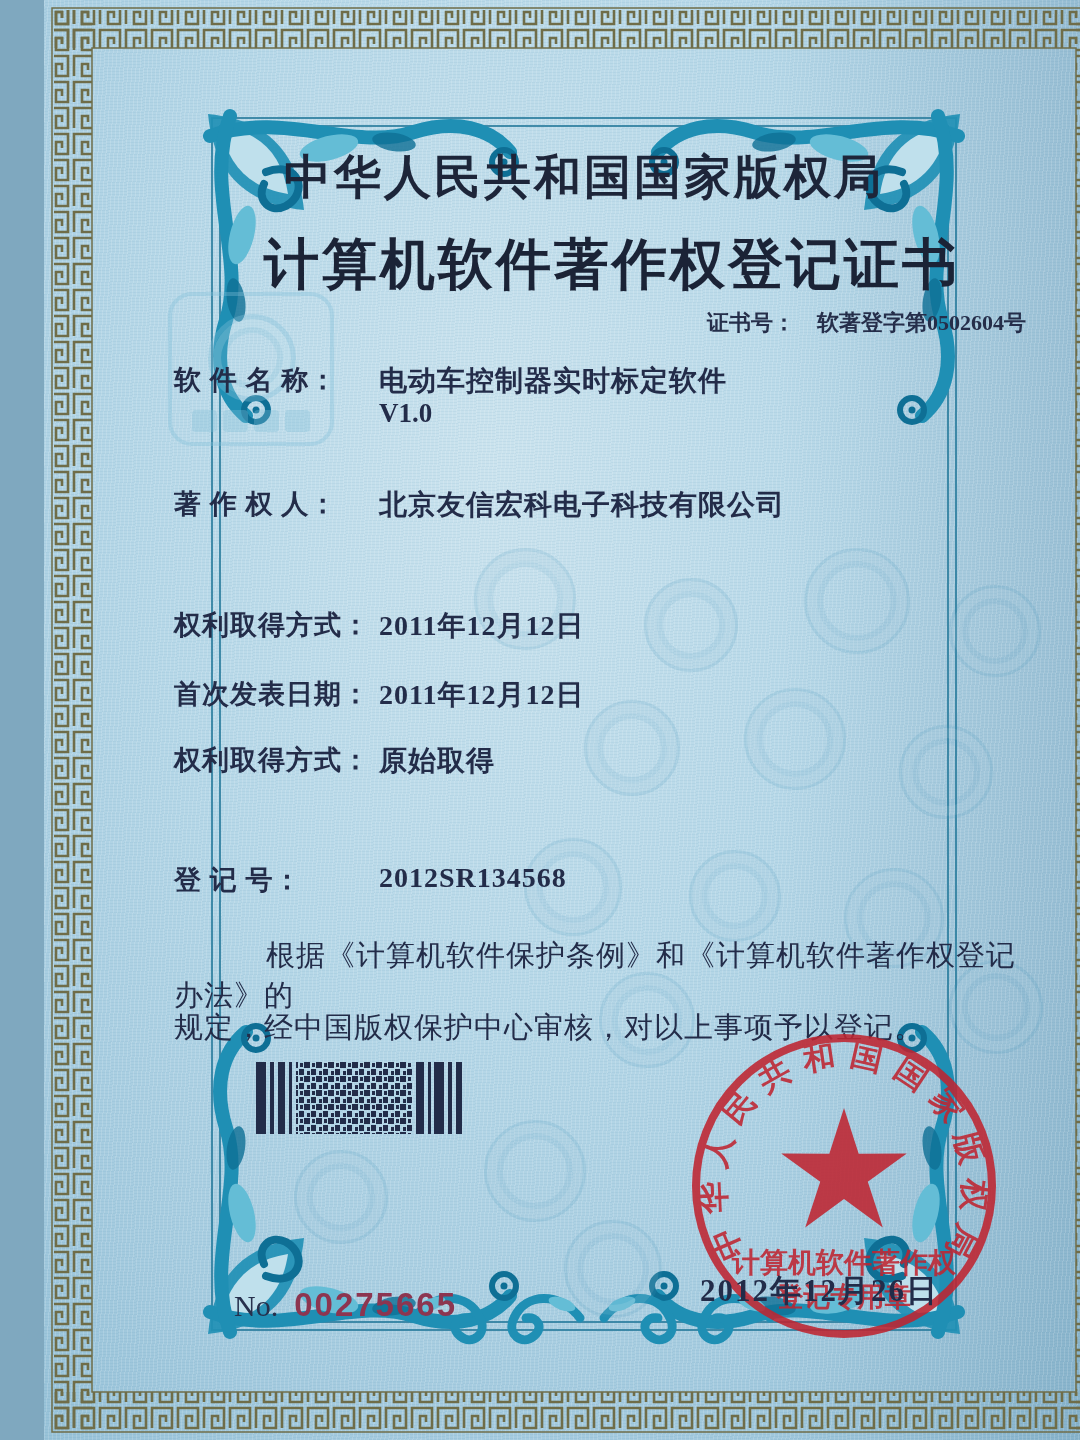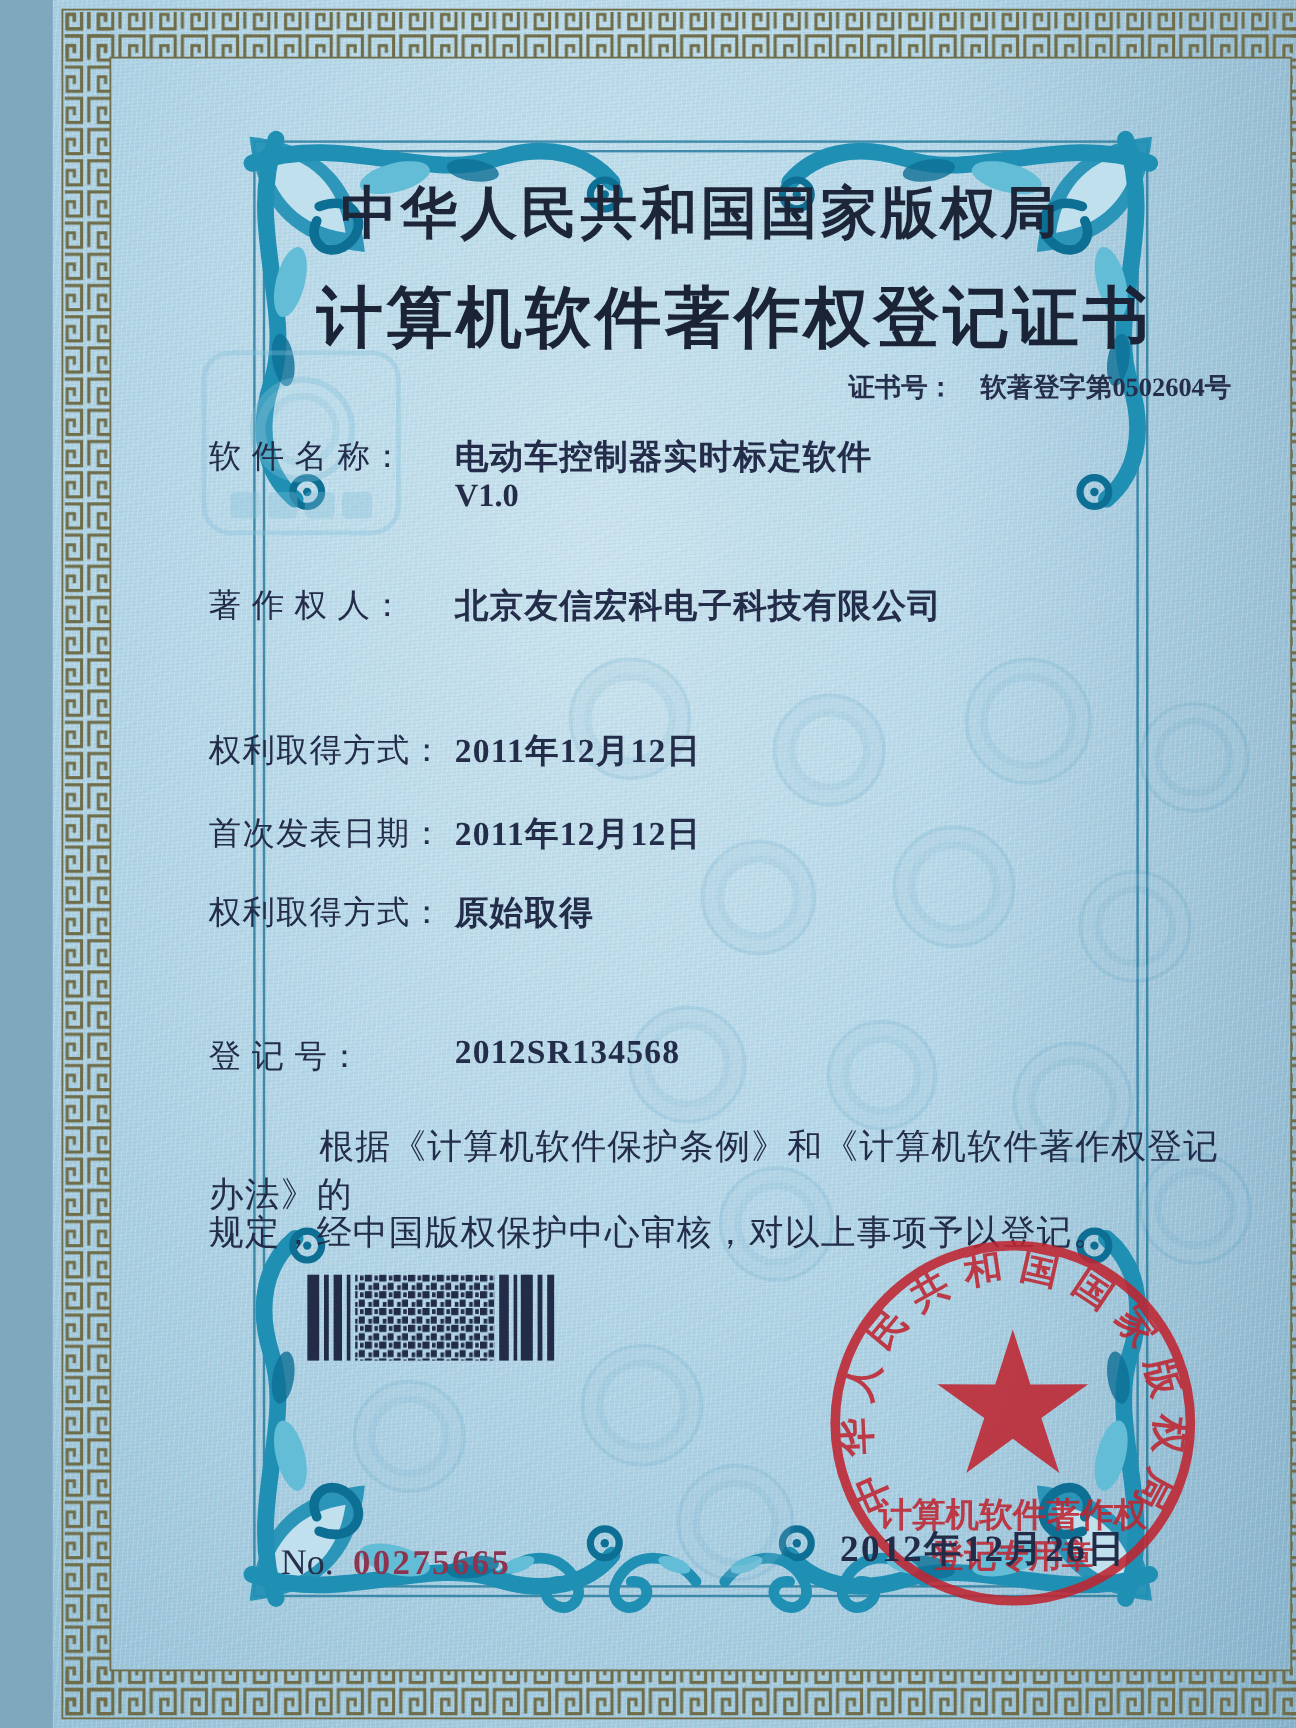--- a/index.html
+++ b/index.html
@@ -27,34 +27,34 @@
   .cpcc .blocks span{flex:1; background:rgba(130,192,216,.5); border-radius:4px;}
   .title{position:absolute; left:0; top:146px; width:1080px; margin:0; text-align:center;
       font-family:"Liberation Sans", sans-serif; font-size:47px; font-weight:700;
       letter-spacing:3px; color:#1d2539;}
   .subtitle{position:absolute; left:0; top:228px; width:1080px; margin:0; text-align:center;
       font-family:"Liberation Sans", sans-serif; font-size:55px; font-weight:700;
       letter-spacing:3px; color:#1b2336;padding-left:28px;}
   .certno{position:absolute; left:663px; top:308px; font-size:22px; font-weight:700; color:#252e4a;}
   .certno .v{margin-left:22px;text-align:right;}
   .row{position:absolute; left:130px; width:830px; height:40px; color:#232c49;}
-  .row .lbl{position:absolute; left:0; top:0; font-size:27px; font-weight:400; letter-spacing:1px;}
+  .row .lbl{position:absolute; left:0; top:0; font-size:27px; font-weight:700; letter-spacing:1px;}
   .row .val{position:absolute; left:205px; top:0; font-size:28px; font-weight:700; letter-spacing:1px;text-align:center;}
   .version{position:absolute; left:335px; top:398px; font-size:27px; font-weight:700; color:#232c49;}
   .para{position:absolute; left:130px; width:850px; font-size:29px; font-weight:400;
       color:#232c49; letter-spacing:1px;}
   .indent{ text-indent:92px; }
   .barcode{position:absolute; left:212px; top:1062px;}
   .seal{position:absolute; left:642px; top:1028px;}
   .seal text{font-family:"Liberation Sans", sans-serif; font-weight:700;}
   .sealdate{position:absolute; left:656px; top:1270px; font-size:31px; font-weight:700;
       color:#222c49; letter-spacing:2px;}
   .serial{position:absolute; left:190px; top:1286px; font-size:30px; color:#26304d;}
-  .serial .num{margin-left:16px; font-family:Liberation Serif, serif;
-      font-size:29px; color:#8d3550; letter-spacing:2px; font-weight:700;}
+  .serial .num{margin-left:16px; font-family:Liberation Sans, sans-serif;
+      font-size:33px; color:#8d3550; letter-spacing:2px; font-weight:700;}
 </style>
 </head>
 <body>
 
 <div id="page">
   <div class="texture"></div>
 
   <svg class="deco" width="1080" height="1440" viewBox="0 0 1080 1440">
     <defs>
       <pattern id="meander" width="26" height="26" patternUnits="userSpaceOnUse">

